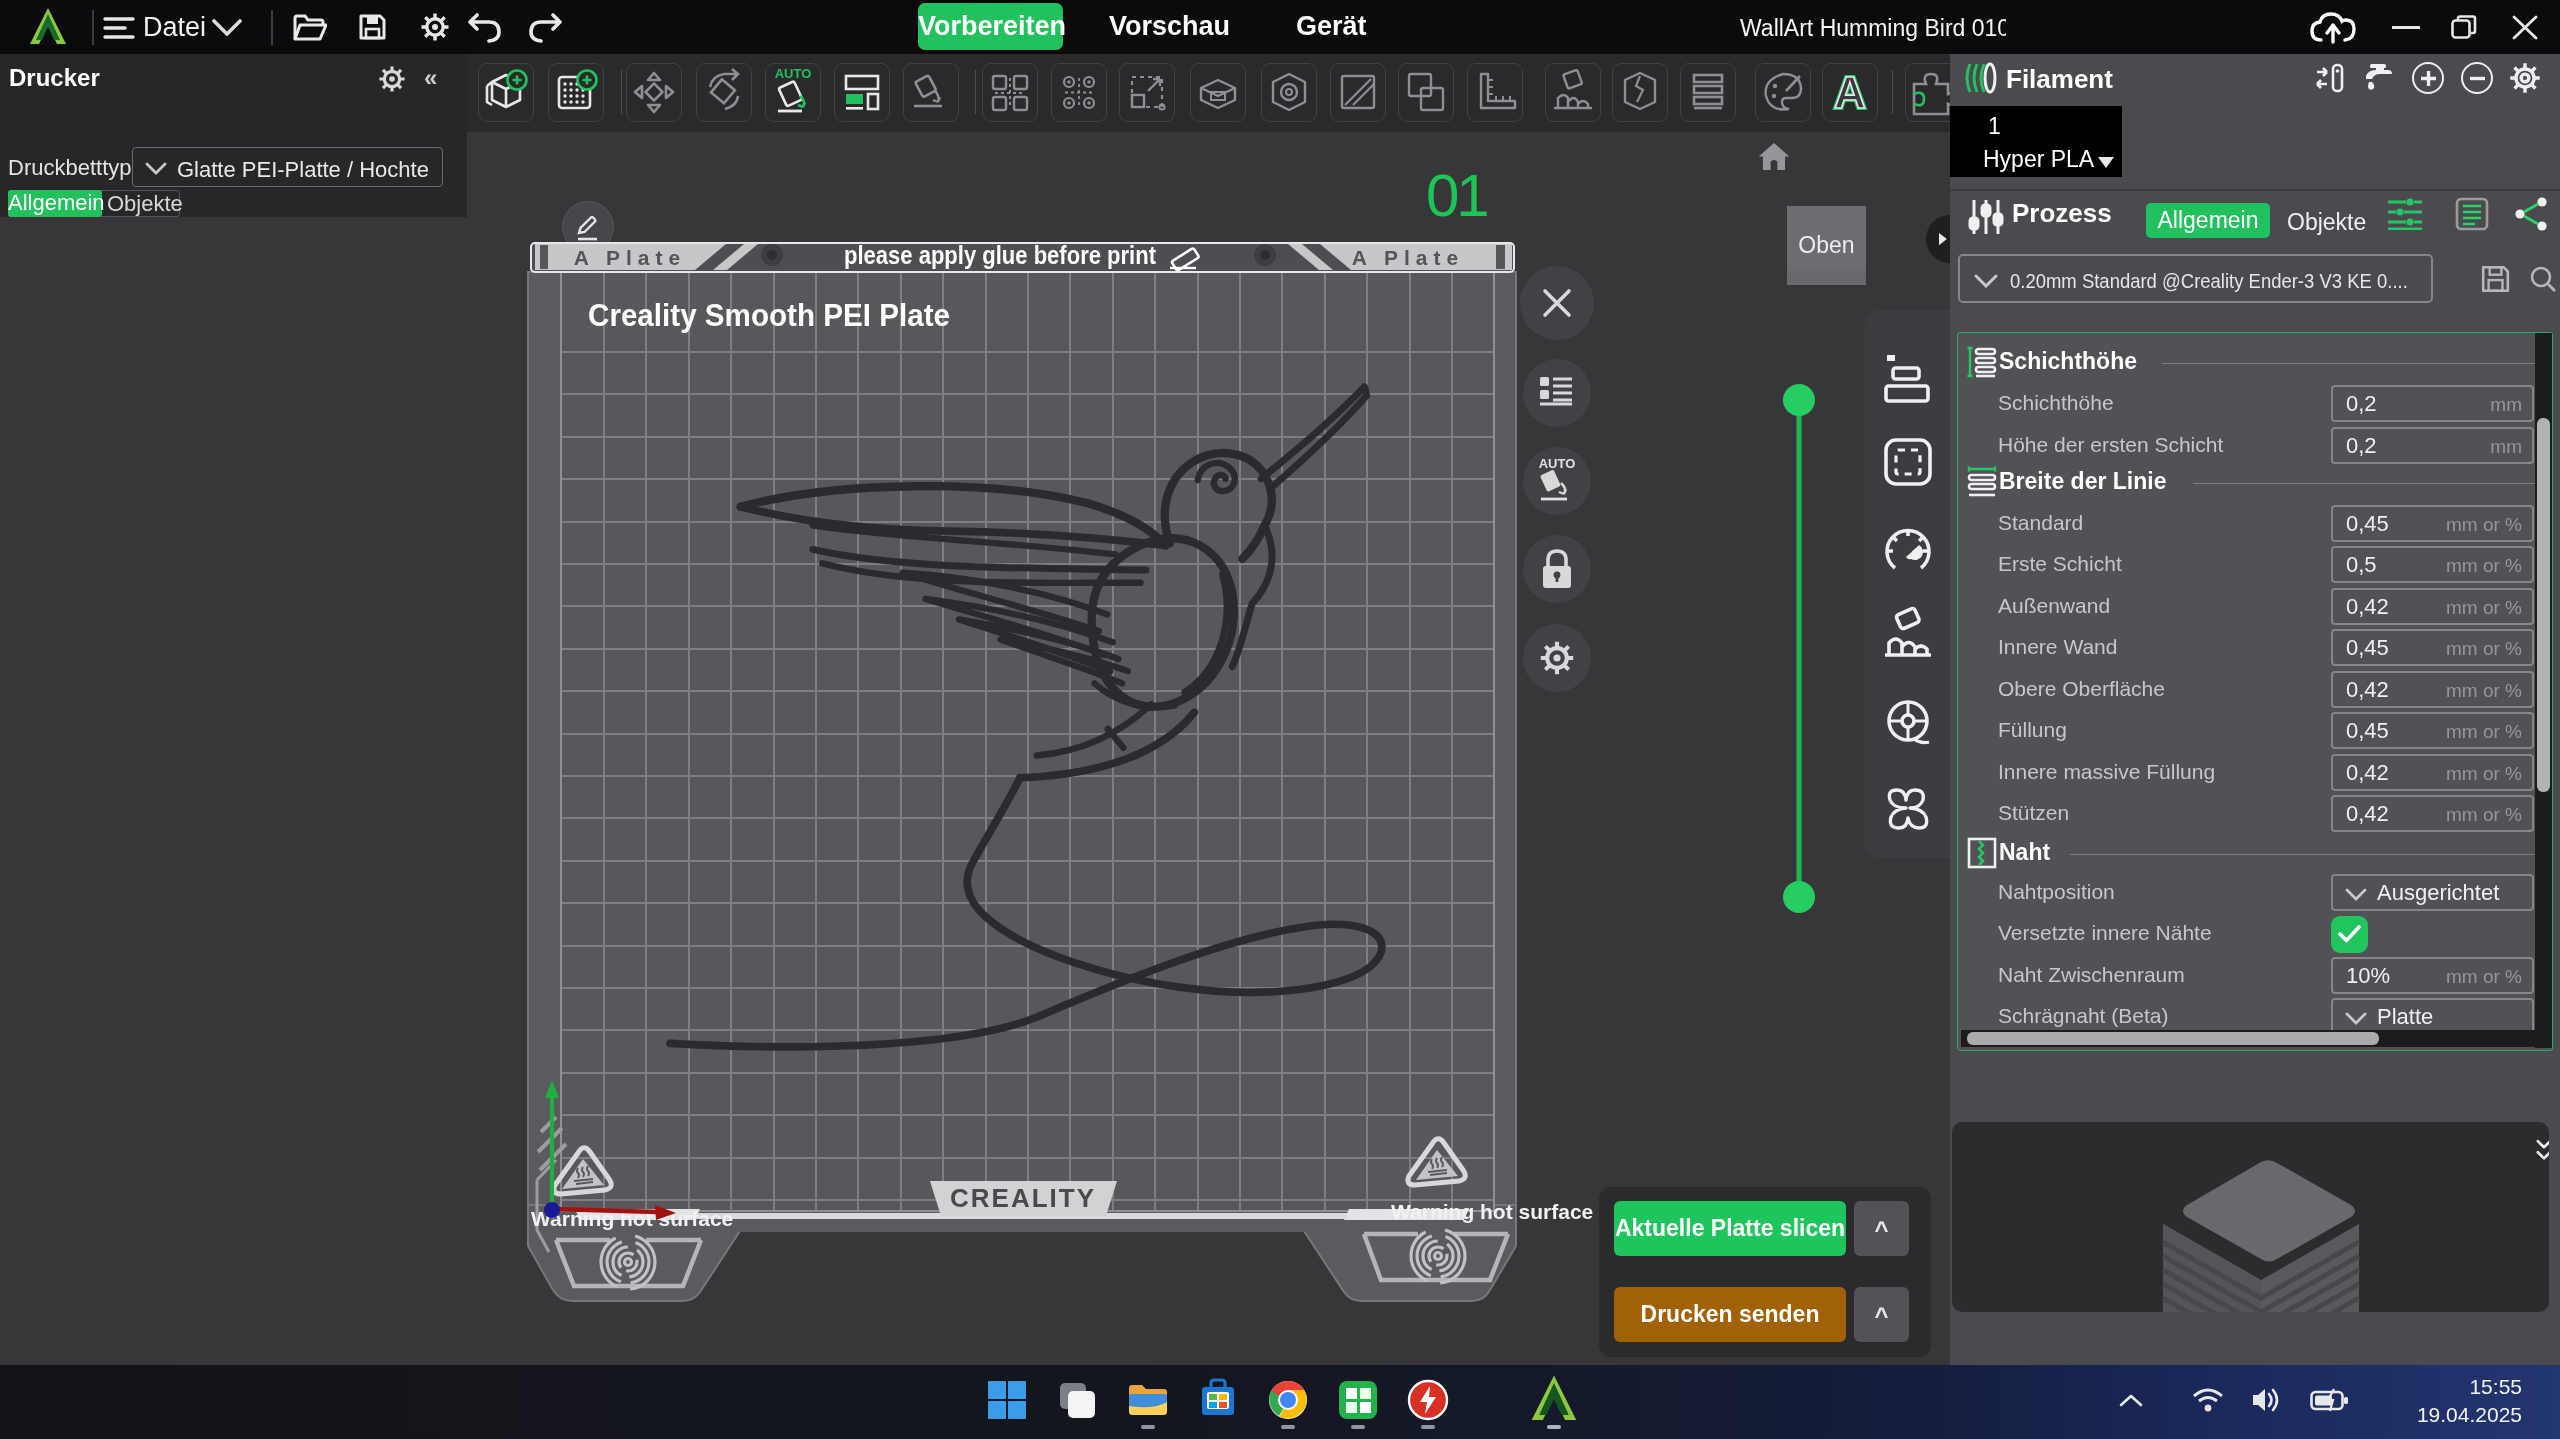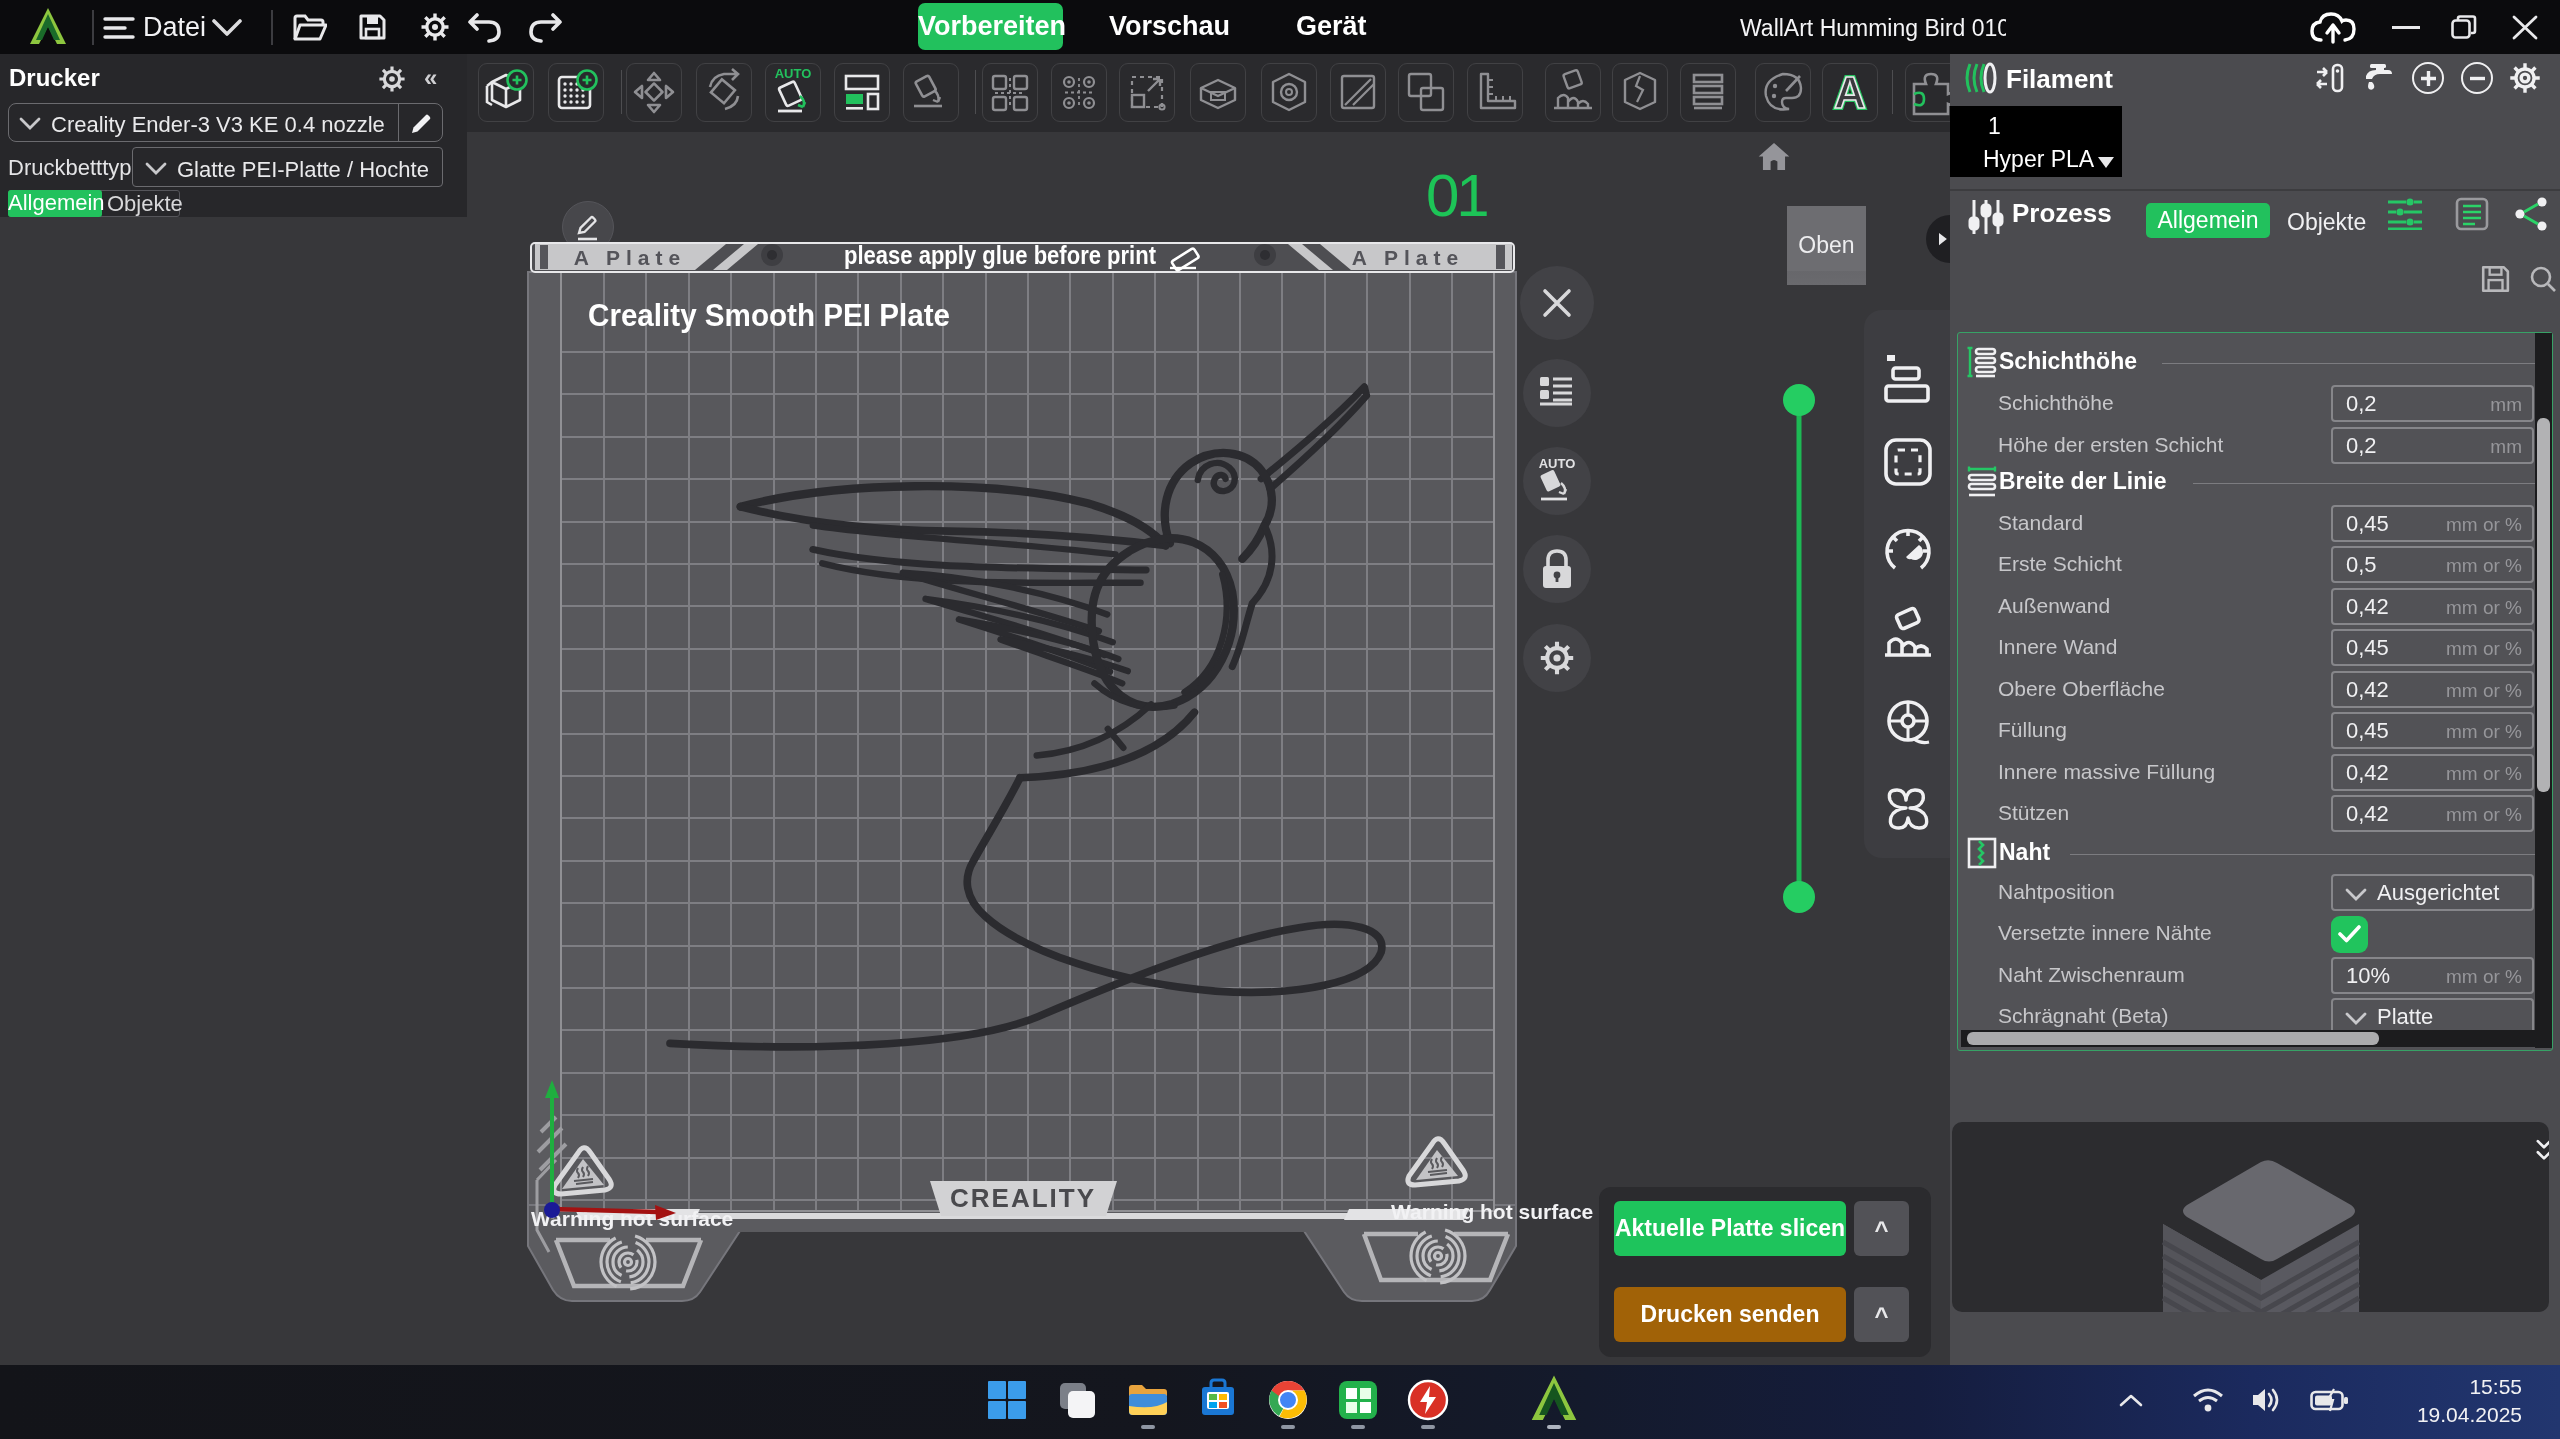--- a/index.html
+++ b/index.html
@@ -492,30 +492,20 @@
 <div id="leftpanel">
   <div class="abs" style="left:9px;top:10px;color:#fff;font-weight:bold;font-size:24px;">Drucker</div>
   <svg class="abs" style="left:378px;top:11px" width="28" height="28" viewBox="0 0 30 30">
     <g fill="none" stroke="#d8d8da" stroke-width="3.4">
       <circle cx="15" cy="15" r="8.2"></circle>
       <path d="M15 1.5 L15 6.5 M15 23.5 L15 28.5 M1.5 15 L6.5 15 M23.5 15 L28.5 15 M5.3 5.3 L8.9 8.9 M21.1 21.1 L24.7 24.7 M24.7 5.3 L21.1 8.9 M8.9 21.1 L5.3 24.7"></path>
       <circle cx="15" cy="15" r="3" fill="#d8d8da" stroke="none"></circle>
     </g>
   </svg>
   <div class="abs" style="left:424px;top:10px;color:#cfcfd2;font-size:24px;font-weight:bold;letter-spacing:-2px;">«</div>
-  <div class="abs" style="left:8px;top:49px;width:435px;height:39px;border:1px solid #6b6b6f;border-radius:8px;">
-    <svg class="abs" style="left:10px;top:13px" width="22" height="13" viewBox="0 0 22 13">
-      <path d="M2 2 L11 11 L20 2" fill="none" stroke="#c8c8cb" stroke-width="2.8" stroke-linecap="round"></path>
-    </svg>
-    <div class="abs" style="left:42px;top:8px;color:#e9e9eb;font-size:22px;">Creality Ender-3 V3 KE 0.4 nozzle</div>
-    <div class="abs" style="left:389px;top:0px;width:1px;height:37px;background:#6b6b6f"></div>
-    <svg class="abs" style="left:400px;top:8px" width="24" height="24" viewBox="0 0 24 24">
-      <path d="M3 21 L4.5 15.5 L17 3 Q18 2 19.5 3.5 L20.5 4.5 Q22 6 21 7 L8.5 19.5 L3 21 Z" fill="#f2f2f4"></path>
-    </svg>
-  </div>
   <div class="abs" style="left:8px;top:101px;color:#e4e4e6;font-size:22px;">Druckbetttyp</div>
   <div class="abs" style="left:132px;top:93px;width:311px;height:40px;border:1px solid #6b6b6f;border-radius:4px;">
     <svg class="abs" style="left:12px;top:14px" width="22" height="13" viewBox="0 0 22 13">
       <path d="M2 2 L11 11 L20 2" fill="none" stroke="#c8c8cb" stroke-width="2.8" stroke-linecap="round"></path>
     </svg>
     <div class="abs" style="left:44px;top:9px;color:#e9e9eb;font-size:22px;white-space:nowrap;overflow:hidden;width:258px;">Glatte PEI-Platte / Hochte</div>
   </div>
   <div class="abs" style="left:8px;top:136px;width:172px;height:27px;border:1px solid #55555a;border-radius:3px;"></div>
   <div class="abs" style="left:8px;top:136px;width:94px;height:27px;background:#22c15d;border-radius:3px;color:#fff;font-size:22px;text-align:center;line-height:26px;">Allgemein</div>
   <div class="abs" style="left:107px;top:137px;color:#d8d8da;font-size:22px;">Objekte</div>
@@ -593,20 +583,26 @@
     <rect x="2" y="2" width="30" height="30" rx="4" fill="none" stroke="#9a9a9e" stroke-width="2.6"></rect>
     <path d="M8 9 H26 M8 15 H26 M8 21 H26 M8 27 H20" stroke="#2bd368" stroke-width="2.6"></path>
   </svg>
   <svg class="abs" style="left:563px;top:142px" width="36" height="36" viewBox="0 0 36 36">
     <circle cx="29" cy="6" r="4.6" fill="#f0f0f2"></circle>
       <circle cx="7" cy="18" r="4.6" fill="#f0f0f2"></circle>
       <circle cx="29" cy="30" r="4.6" fill="#f0f0f2"></circle>
     <path d="M11 16 L25 8 M11 20 L25 28" stroke="#2bd368" stroke-width="3"></path>
   </svg>
 
+  <div class="abs" style="left:8px;top:200px;width:475px;height:49px;border:2px solid #85858a;border-radius:5px;">
+    <svg class="abs" style="left:14px;top:18px" width="24" height="14" viewBox="0 0 24 14">
+        <path d="M2 2 L12 12 L22 2" fill="none" stroke="#c8c8cb" stroke-width="3" stroke-linecap="round"></path>
+      </svg>
+    <div class="abs" style="left:50px;top:13px;color:#e6e6e8;font-size:21px;white-space:nowrap;overflow:hidden;width:470px;transform:scaleX(0.88);transform-origin:left center;">0.20mm Standard @Creality Ender-3 V3 KE 0....</div>
+  </div>
   <svg class="abs" style="left:530px;top:210px" width="30" height="30" viewBox="0 0 28 28">
     <path d="M3 3 L22 3 L26 7 L26 25 L3 25 Z" fill="none" stroke="#b8b8bb" stroke-width="2.4" stroke-linejoin="round"></path>
     <rect x="9" y="3" width="11" height="7" fill="none" stroke="#b8b8bb" stroke-width="2.2"></rect>
     <rect x="8" y="15" width="13" height="10" fill="none" stroke="#b8b8bb" stroke-width="2.2"></rect>
   </svg>
   <svg class="abs" style="left:578px;top:210px" width="30" height="30" viewBox="0 0 30 30">
     <circle cx="13" cy="13" r="9" fill="none" stroke="#b8b8bb" stroke-width="2.6"></circle>
     <path d="M20 20 L27 27" stroke="#b8b8bb" stroke-width="2.6"></path>
   </svg>
 

